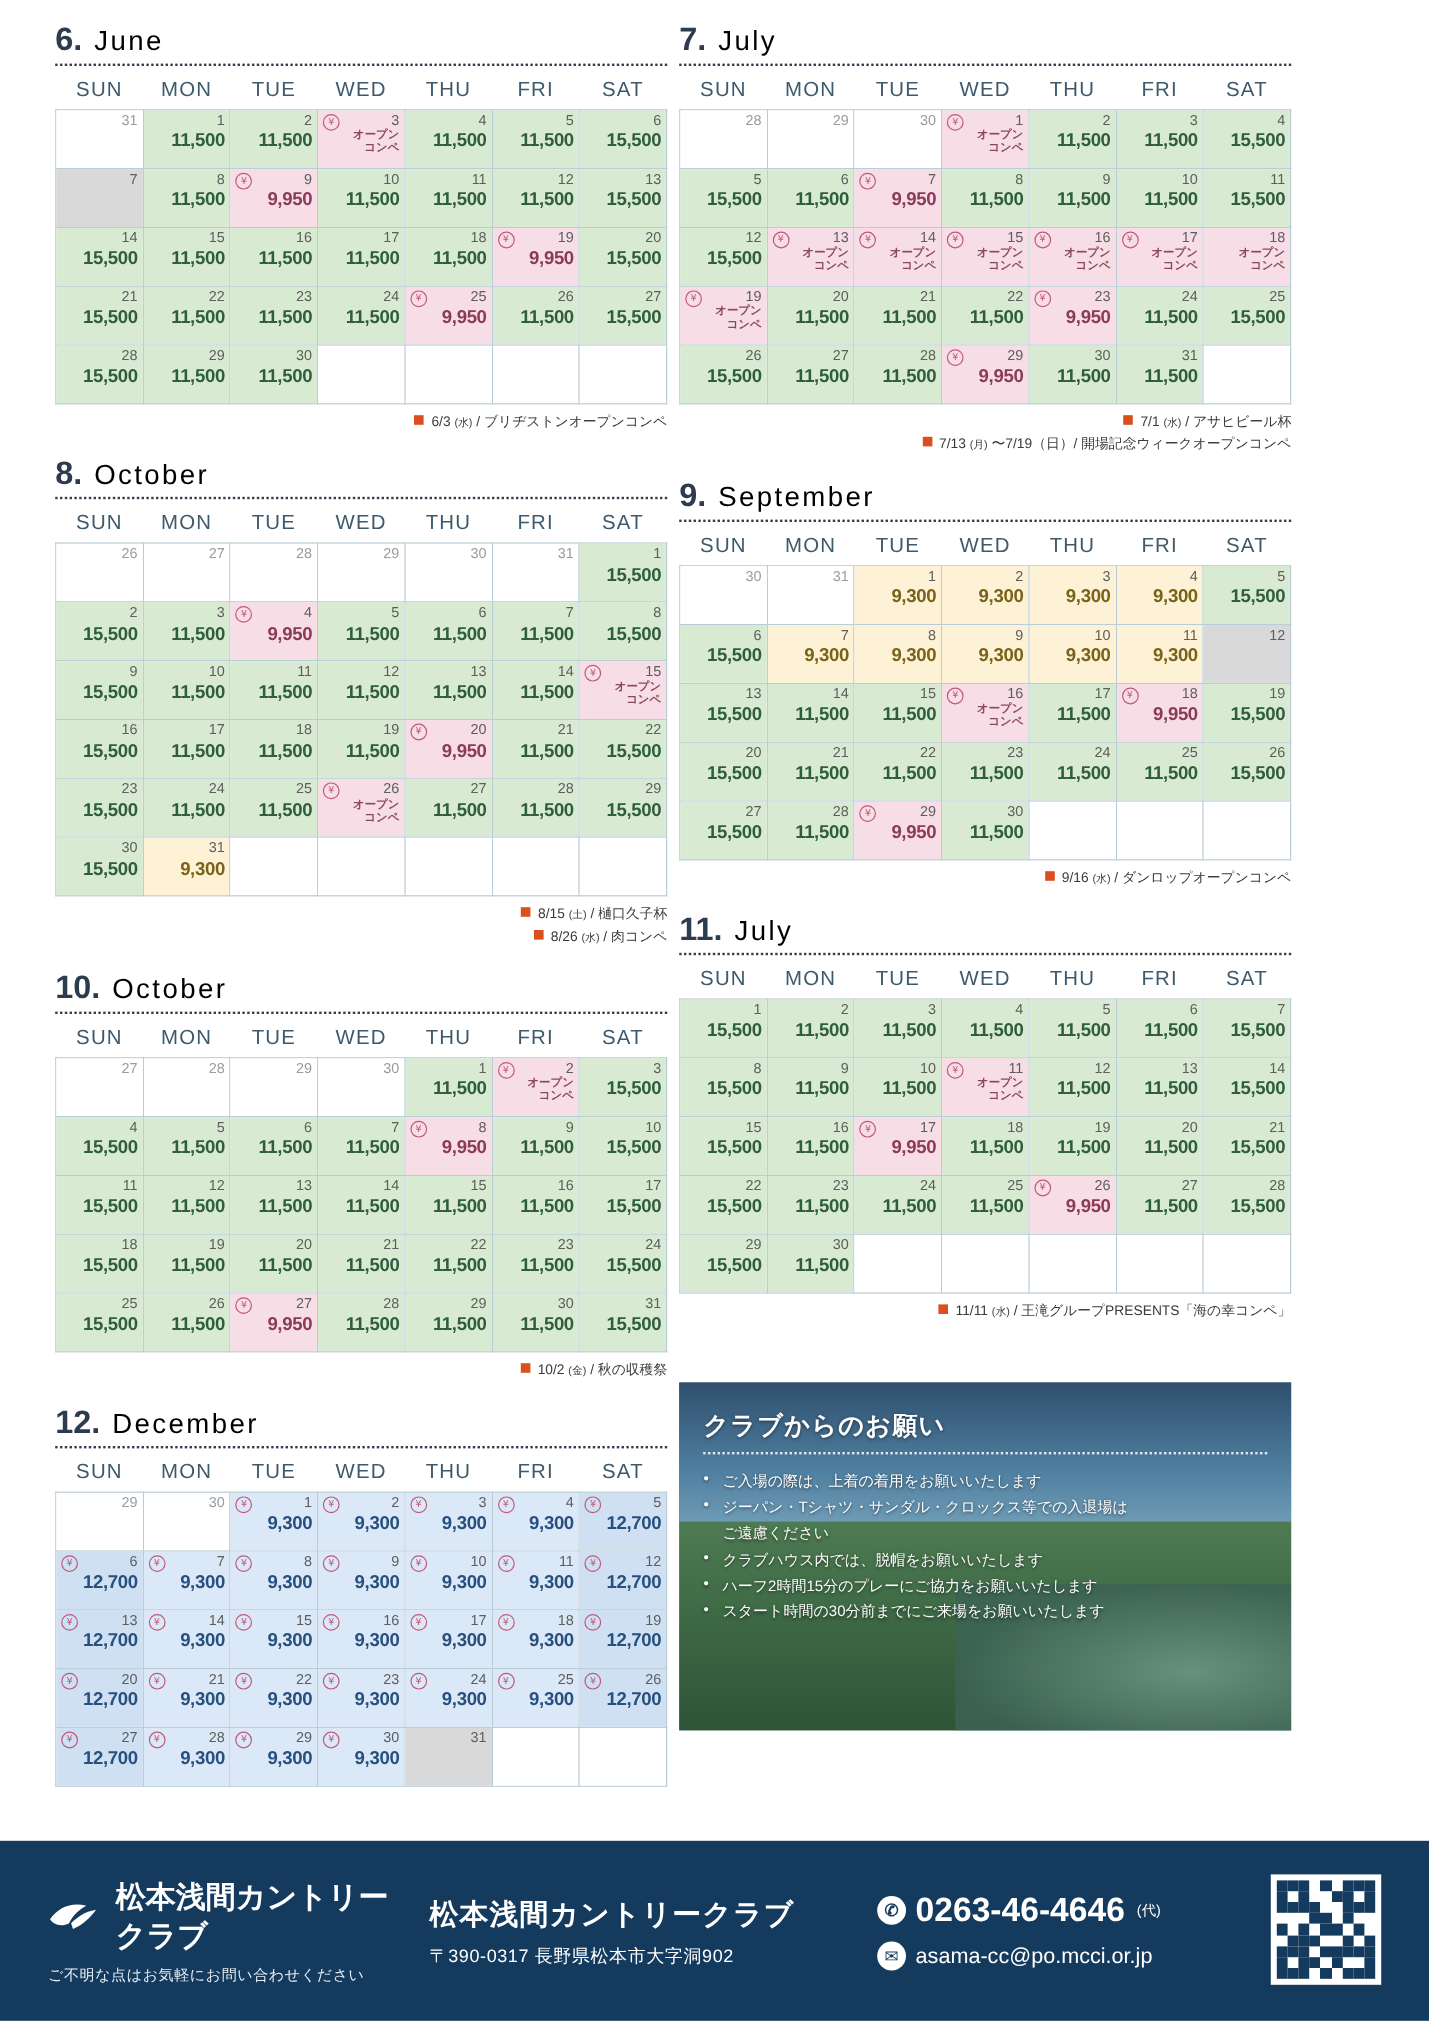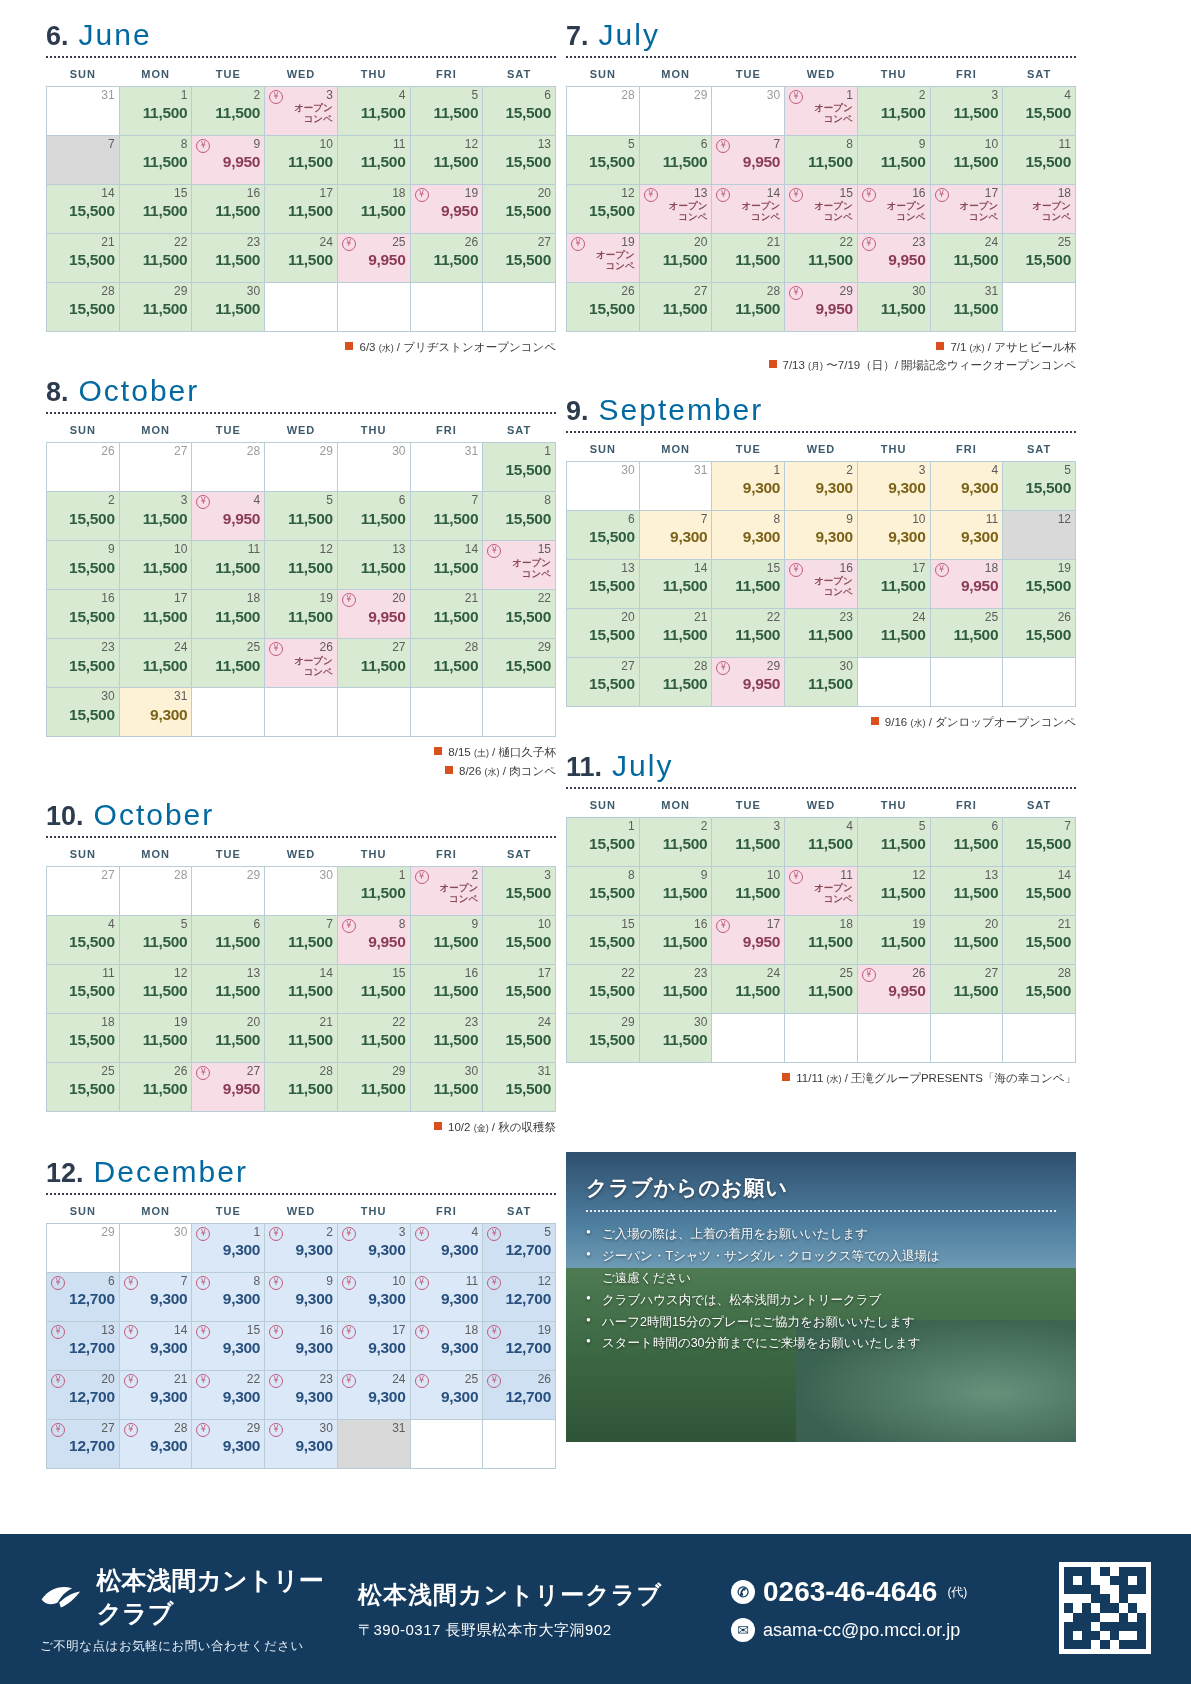--- a/index.html
+++ b/index.html
@@ -21,26 +21,26 @@
   .month { margin-bottom: 18px; }
   .month-head {
     display:flex; align-items:baseline; gap:10px;
     border-bottom: 2px dotted #3b3b4f;
     padding-bottom: 4px; margin-bottom: 6px;
   }
   .month-num {
     font-size: 27px; font-weight: bold; color:#2d3b4e; letter-spacing:0px;
   }
   .month-name {
-    font-size: 30px; color:#0369a1; letter-spacing: 2px; font-weight: normal;
+    font-size: 23px; color:#000000; letter-spacing: 2px; font-weight: normal;
   }
 
   table.cal { border-collapse: collapse; width: 100%; table-layout: fixed; }
   table.cal th {
-    font-size: 11px; font-weight: bold; letter-spacing: 1px;
+    font-size: 17px; font-weight: normal; letter-spacing: 1px;
     padding: 4px 0 6px 0; text-align: center; color:#3d5a6c;
   }
   th.sun { color:#c0504d; }
   th.sat { color:#3f6fa8; }
   table.cal td {
     border: 1px solid #b9cdd6;
     height: 49px; vertical-align: top; padding: 2px 4px 2px 4px;
     position: relative;
   }
   td.empty { border: 1px solid #b9cdd6; background: #ffffff; }
@@ -1401,21 +1401,21 @@
   <div class="request">
     <div class="req-sky"></div>
     <div class="req-ground"></div>
     <div class="req-pond"></div>
     <div class="req-inner">
       <div class="req-title">クラブからのお願い</div>
       <div class="req-dots"></div>
       <ul class="req-list" id="reqList">
           <li>ご入場の際は、上着の着用をお願いいたします</li>
           <li>ジーパン・Tシャツ・サンダル・クロックス等での入退場は<span class="cont">ご遠慮ください</span></li>
-          <li>クラブハウス内では、松本浅間カントリークラブ</li>
+          <li>クラブハウス内では、脱帽をお願いいたします</li>
           <li>ハーフ2時間15分のプレーにご協力をお願いいたします</li>
           <li>スタート時間の30分前までにご来場をお願いいたします</li>
         </ul>
     </div>
   </div>
 
   <div class="footer">
     <div class="footer-inner">
       <div class="logo-box">
         <div class="logo-row">

